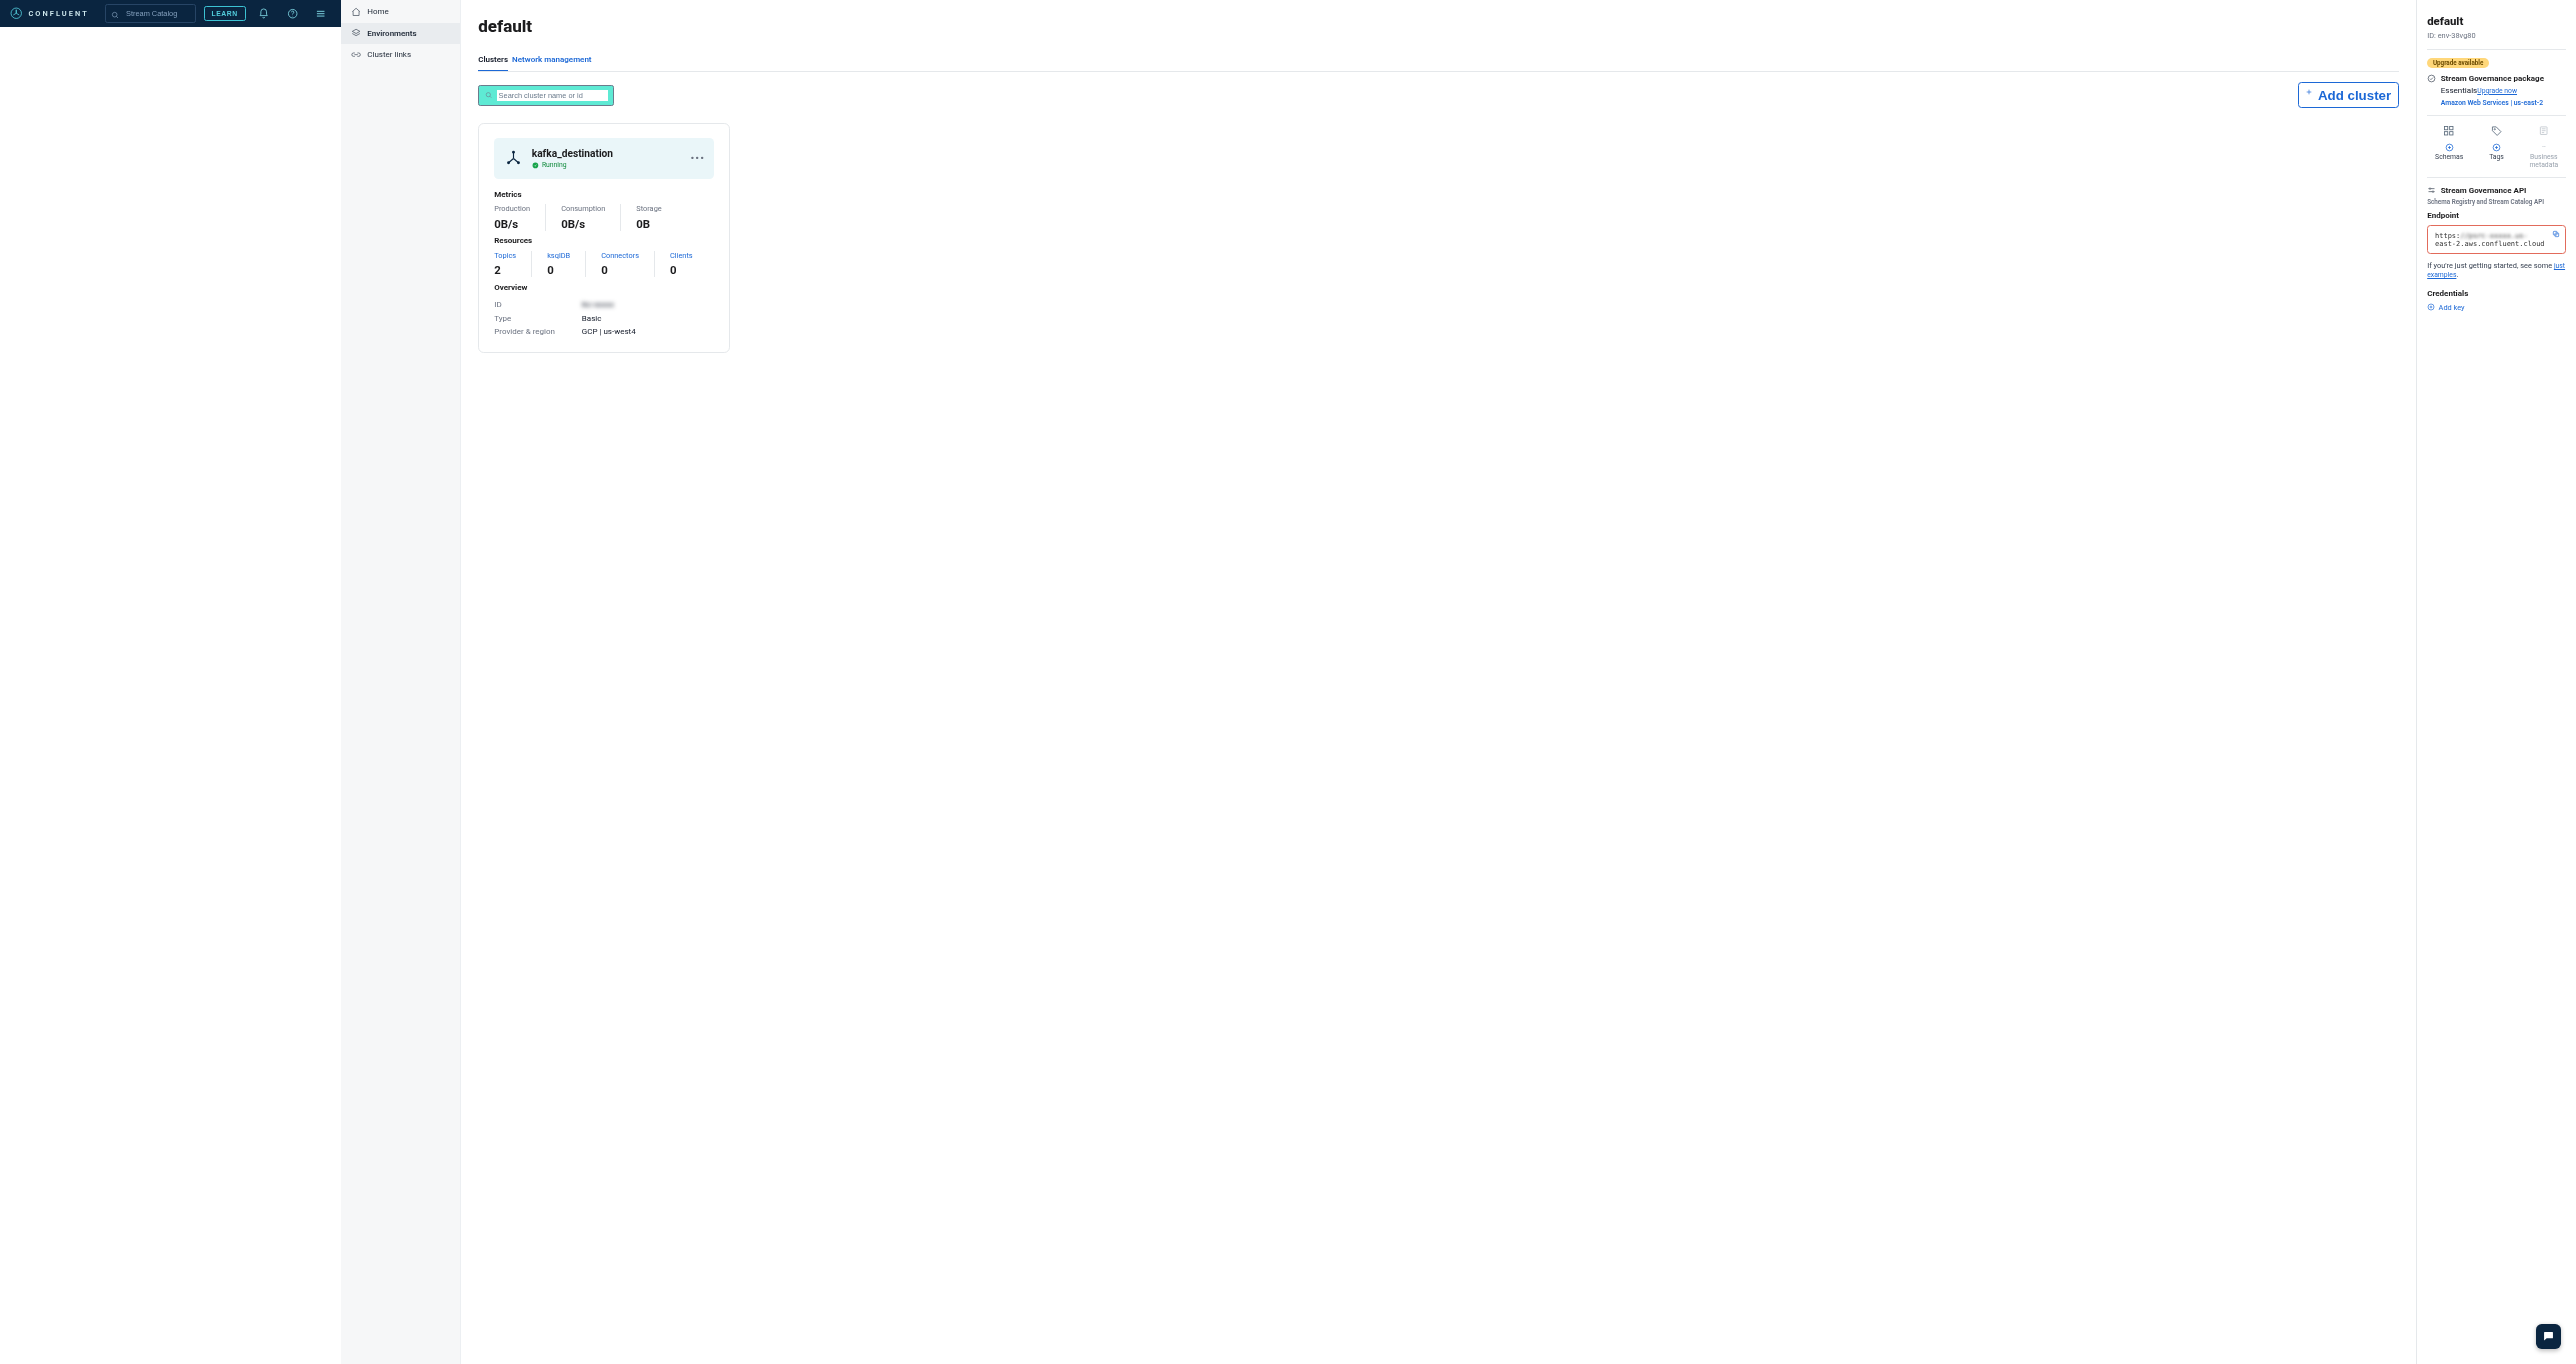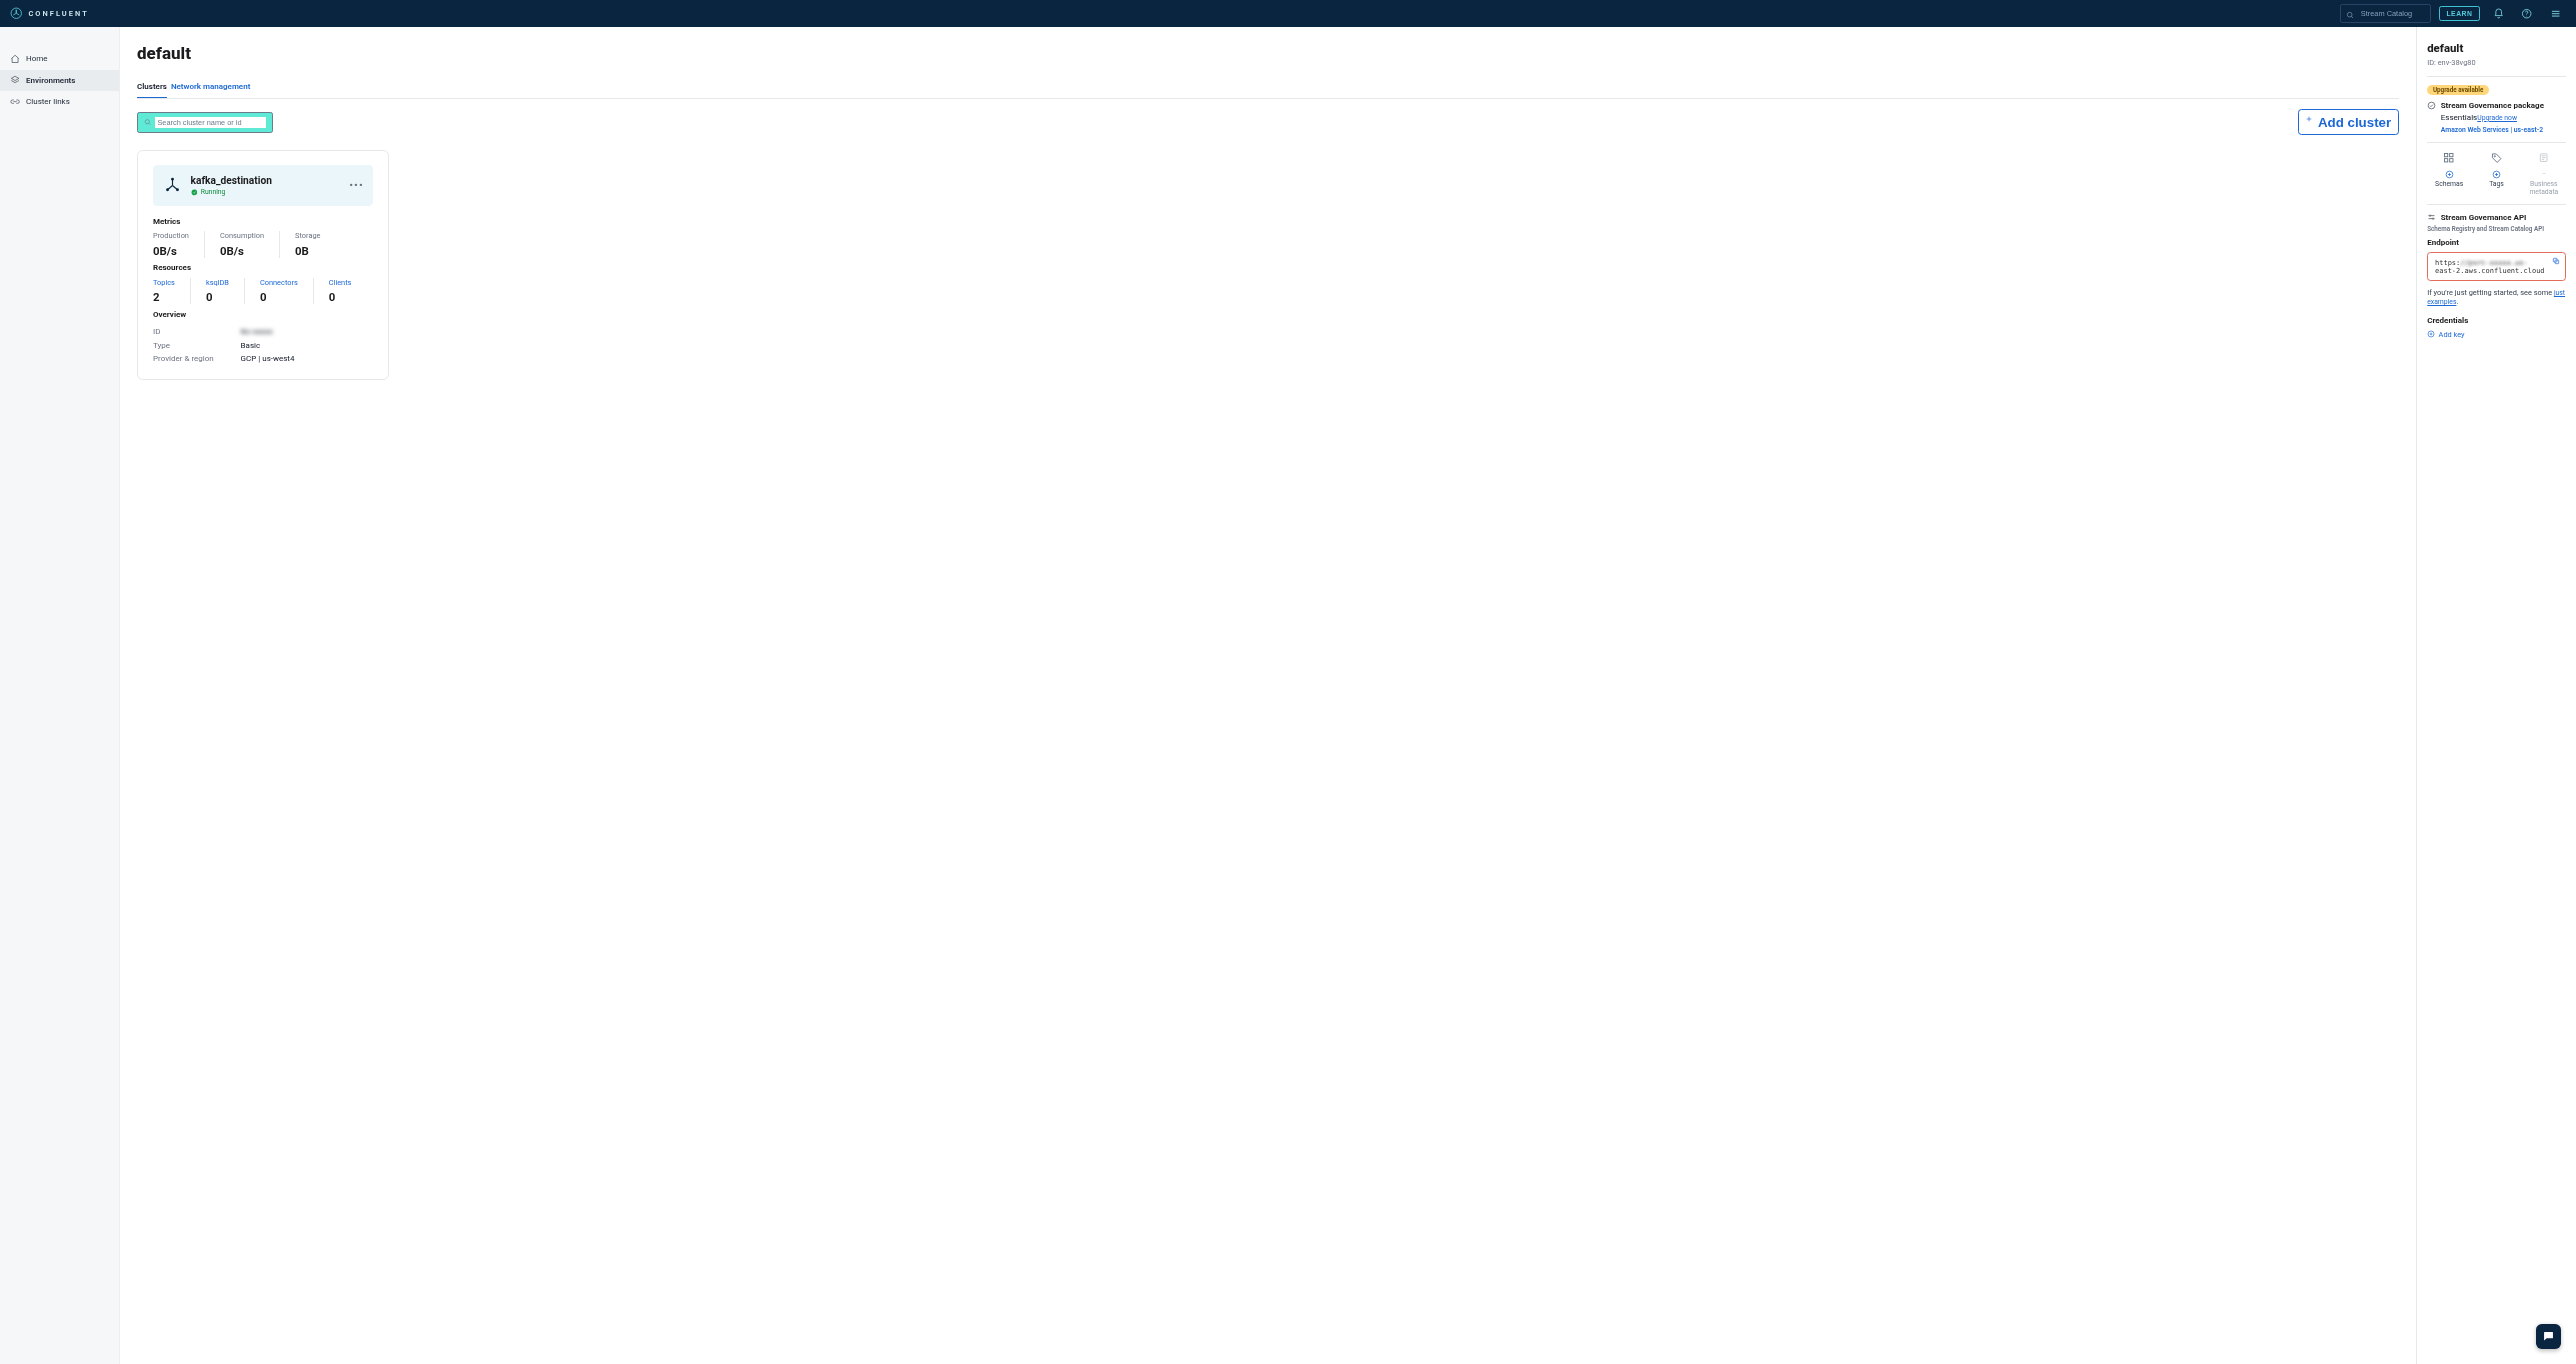--- a/index.html
+++ b/index.html
@@ -20,21 +20,21 @@
     --chip:#ffe08a;
   }
   *{box-sizing:border-box}
   html,body{margin:0;padding:0}
   body{
     font-family: -apple-system,BlinkMacSystemFont,"Segoe UI",Roboto,Helvetica,Arial,sans-serif;
     color:var(--text);
     background:#fff;
     font-size:8px;
   }
-  .app{display:flex;flex-direction:column;min-height:100vh}
+  .app{display:flex;flex-direction:row;min-height:100vh}
   
   .topnav{
     height:27px;
     background:var(--navy);
     color:#cdd7e1;
     display:flex;align-items:center;
     padding:0 10.2px;
     gap:8px;
   }
   .brand{display:flex;align-items:center;gap:5.7px;color:#7fd7e4}
@@ -59,21 +59,21 @@
   .icon-btn{
     width:20.5px;height:20.5px;display:flex;align-items:center;justify-content:center;
     color:#7fd7e4;border-radius:3.4px
   }
   .icon-btn svg{display:block}
   
   .body{display:flex;flex:1;min-height:0}
   .sidebar{
     width:120px;background:var(--sidebar);
     border-right:0.6px solid #eceff2;
-    padding:21px 0
+    padding:1px 0
   }
   .nav-item{
     display:flex;align-items:center;gap:5.7px;
     padding:5.7px 10.2px;color:#1f2937;cursor:pointer;
     font-size:8px
   }
   .nav-item.active{background:#e9ecef;font-weight:600}
   .nav-item svg{color:#4b5563}
   
   .main{flex:1;display:flex;min-width:0}

